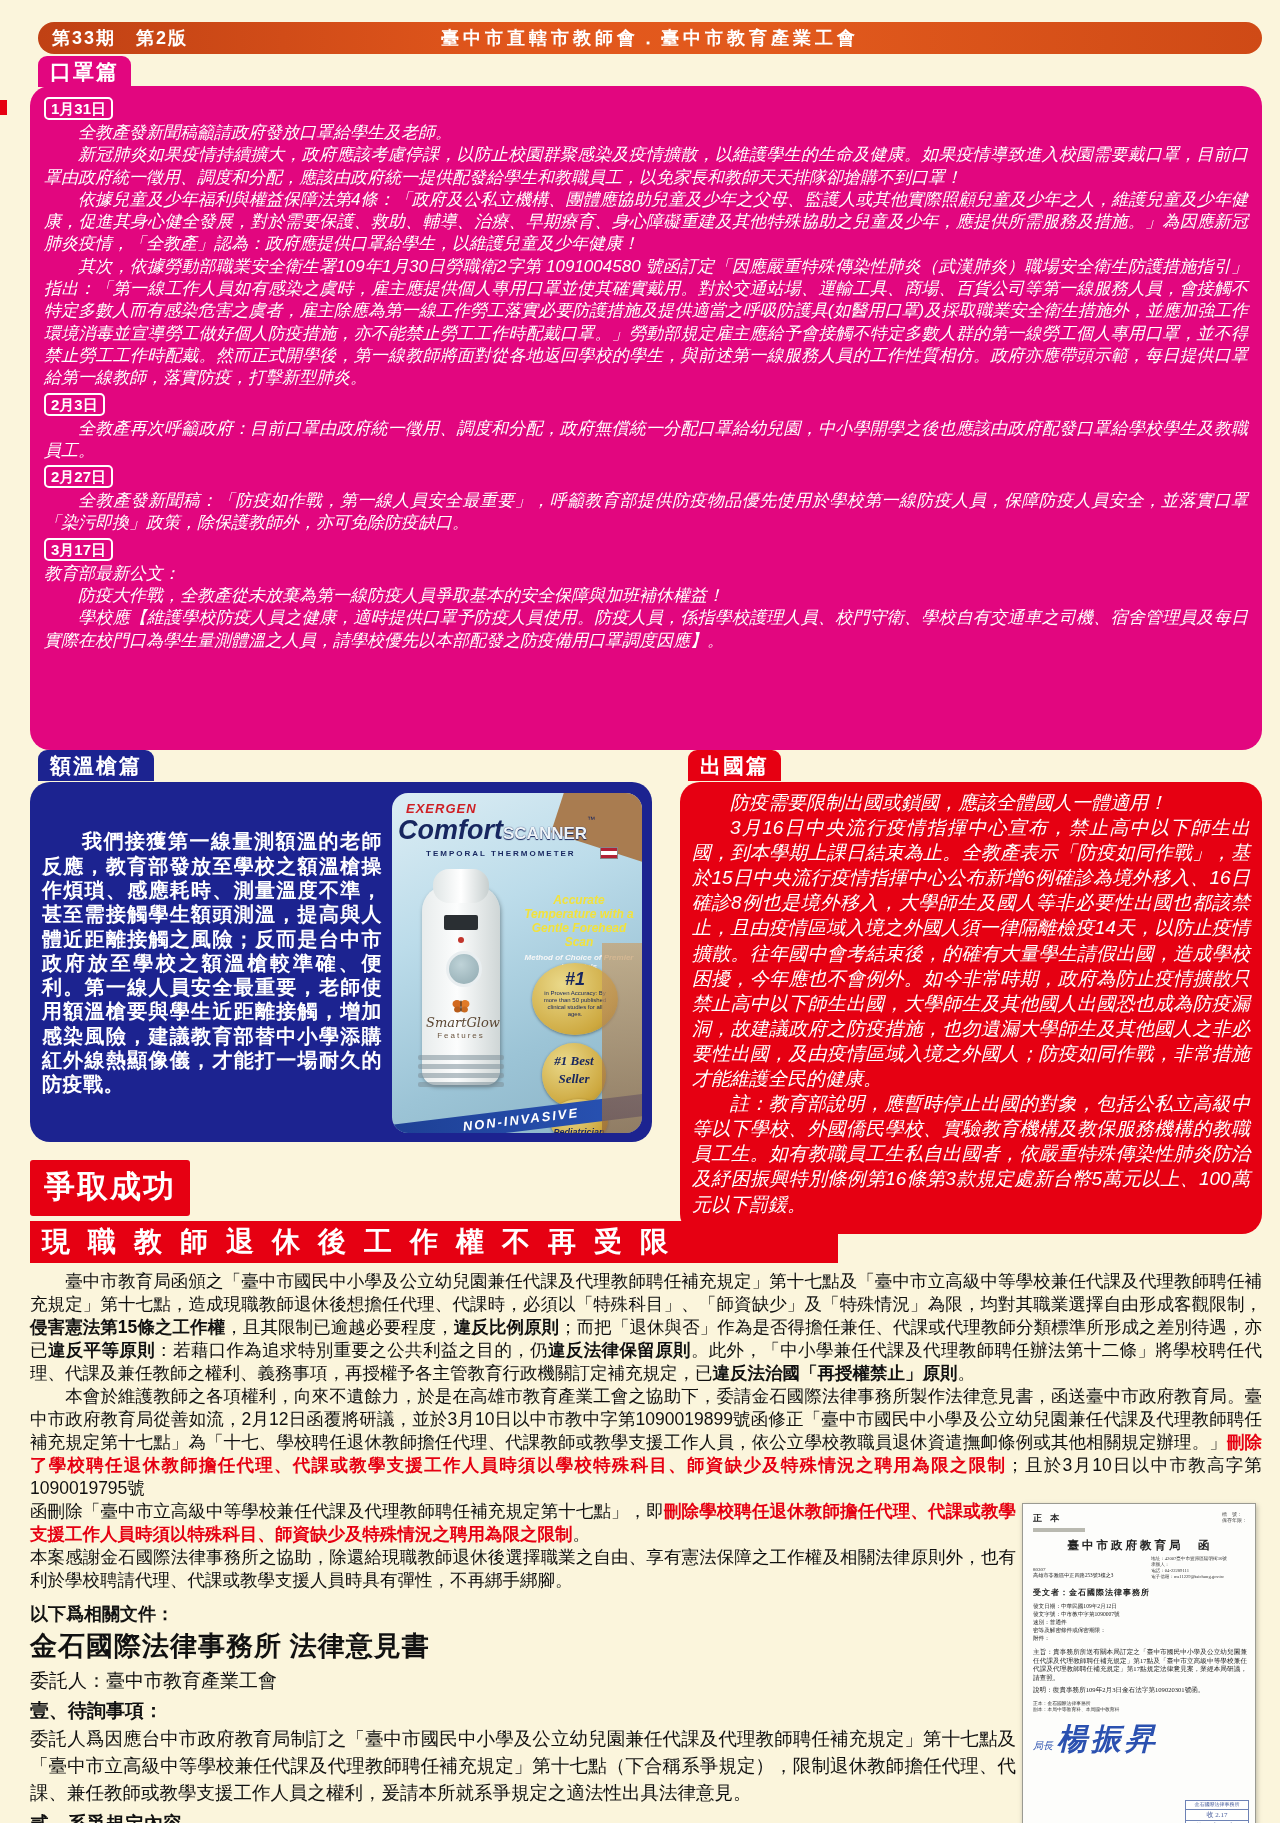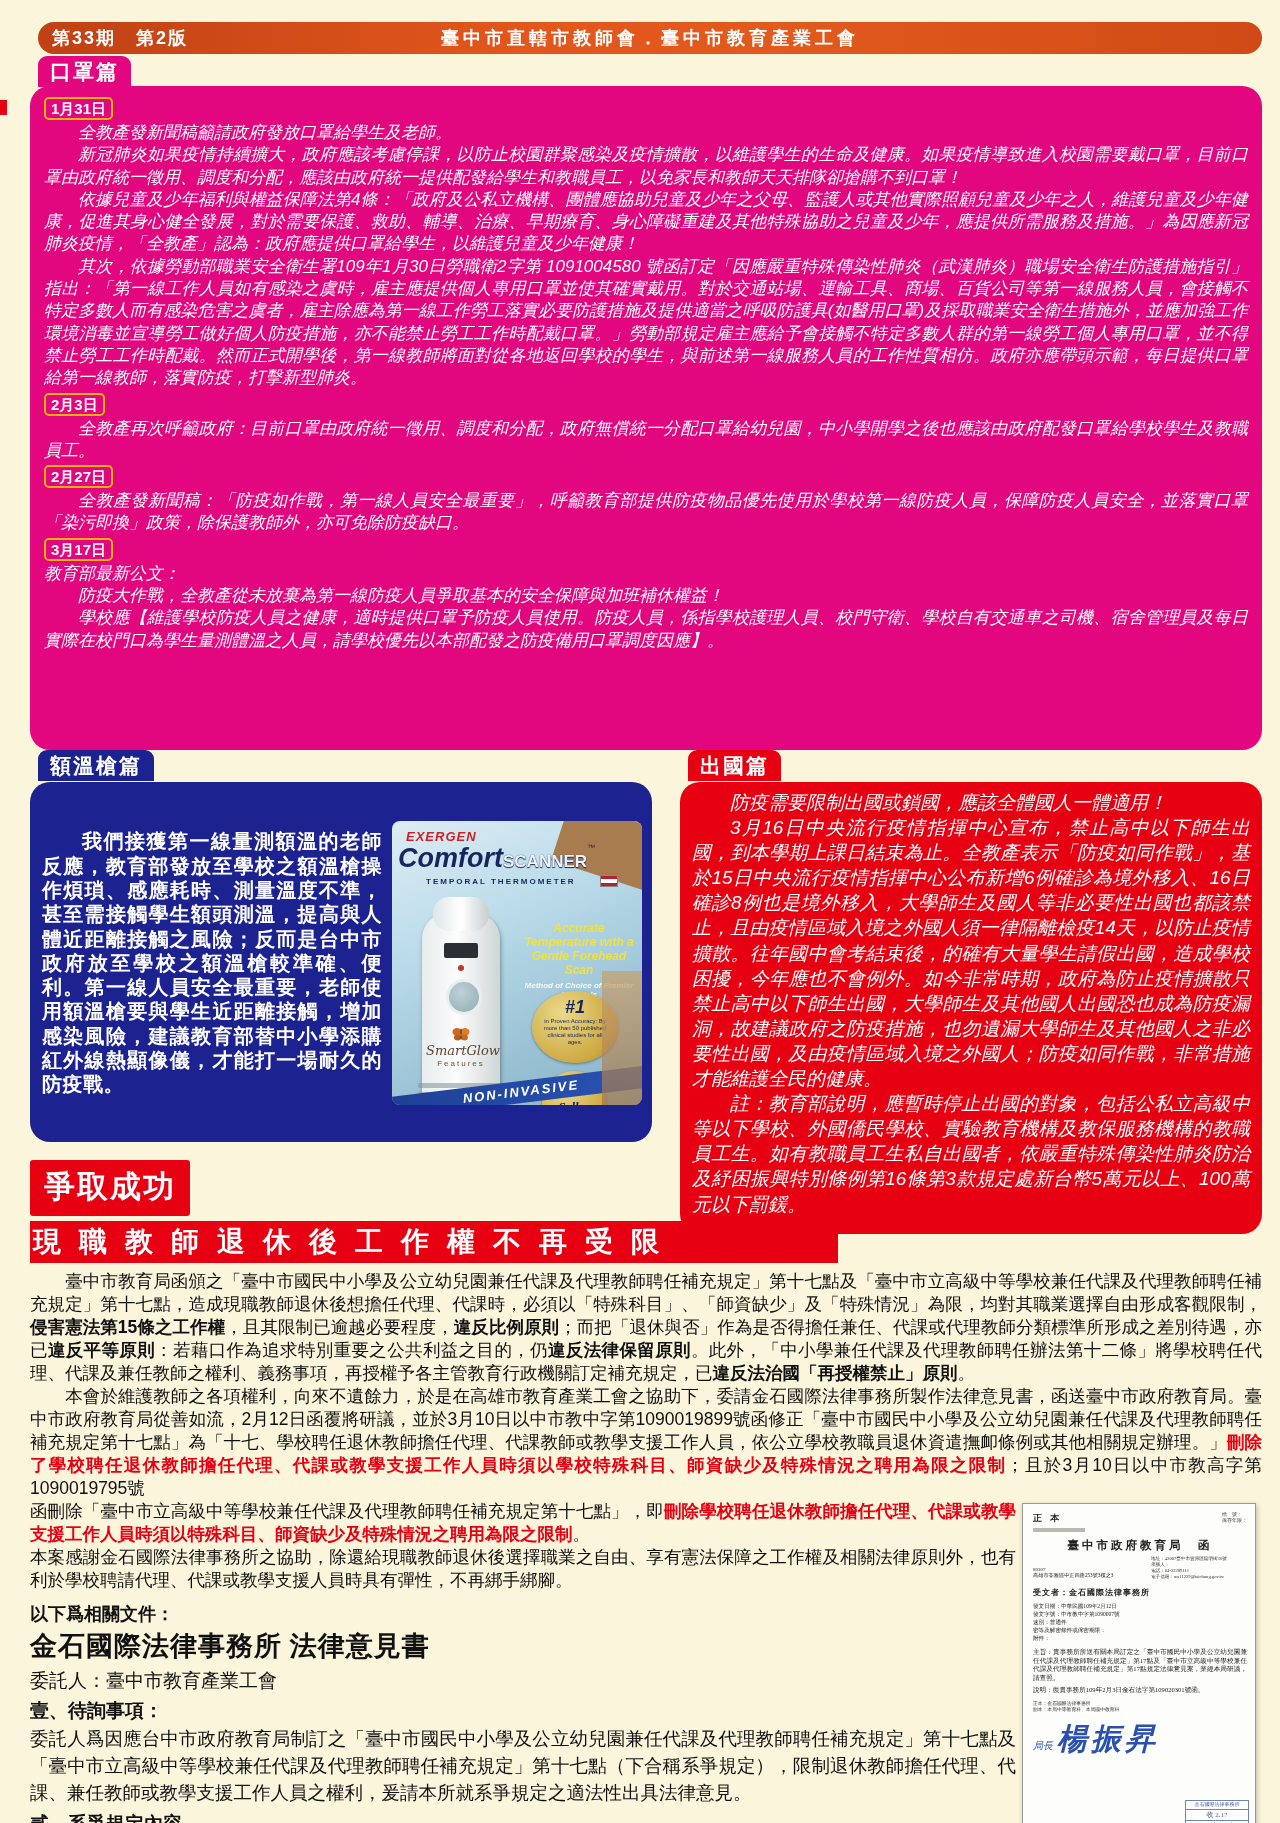--- a/index.html
+++ b/index.html
@@ -21,32 +21,32 @@
   
   .tab{position:absolute;color:#fff;font-weight:bold;font-size:21px;line-height:30px;
     padding:1px 12px 0 12px;border-radius:9px 9px 0 0;letter-spacing:2px;}
   .panel-body{position:absolute;border-radius:20px;box-sizing:border-box;}
 
   
   .mask-tab{left:38px;top:56px;background:var(--mask);}
   .mask-body{left:30px;top:86px;width:1232px;height:664px;background:var(--mask);padding:8px 14px 8px 14px;}
   .wpara{color:#fff;font-size:17px;line-height:22.3px;margin:0;text-align:justify;font-style:italic;}
   .indent{text-indent:2em;}
-  .date-badge{display:inline-block;border:2px solid #eab308;border-radius:5px;color:#fff;
+  .date-badge{display:inline-block;border:2px solid #ffffff;border-radius:5px;color:#fff;
     font-size:15px;font-weight:bold;line-height:19px;padding:0 5px;margin:3px 0 2px 0;}
 
   
   .thermo-tab{left:38px;top:750px;background:var(--thermo);}
   .thermo-body{left:30px;top:782px;width:622px;height:360px;background:var(--thermo);
     padding:10px 10px 8px 12px;display:flex;gap:10px;align-items:center;}
   .thermo-text{width:340px;color:#fff;font-size:20px;line-height:24.3px;text-align:justify;
     font-weight:bold;letter-spacing:0.5px;}
 
   
-  .product{position:relative;width:250px;height:284px;border-radius:8px;overflow:hidden;
+  .product{position:relative;width:250px;height:340px;border-radius:16px;overflow:hidden;
     background:linear-gradient(155deg,#dcedf4 0%,#bcdcea 35%,#9cc4d6 70%,#8ab3c6 100%);flex:none;}
   .product::before{content:"";position:absolute;right:-40px;top:-30px;width:120px;height:90px;
     background:#a97c50;transform:rotate(18deg);}
   .product::after{content:"";position:absolute;right:-30px;top:150px;width:70px;height:220px;
     background:linear-gradient(180deg,#c9a06b,#8a5c33);opacity:.7;}
   .p-brand{position:absolute;left:14px;top:8px;color:#cf1f24;font-style:italic;font-weight:bold;font-size:13px;letter-spacing:1px;}
   .p-name{position:absolute;left:6px;top:22px;white-space:nowrap;}
   .p-name .n1{font-size:27px;font-weight:bold;font-style:italic;color:#17265f;}
   .p-name .n2{font-size:17px;font-weight:bold;color:#eef4f8;text-shadow:0 0 1px #17265f,0 1px 1px #17265f;}
   .p-name .tm{font-size:8px;color:#17265f;vertical-align:top;}
@@ -86,21 +86,21 @@
   
   .abroad-tab{left:688px;top:750px;background:var(--abroad);}
   .abroad-body{left:680px;top:782px;width:582px;height:452px;background:var(--abroad);padding:8px 12px;}
   .abroad-body .wpara{font-size:19px;line-height:25.1px;}
 
   
   .success-badge{position:absolute;left:30px;top:1160px;background:var(--red);color:#fff;
     font-size:31px;font-weight:bold;padding:6px 14px 8px 14px;letter-spacing:2px;border-radius:3px;}
   .headline{position:absolute;left:30px;top:1221px;width:808px;height:42px;background:var(--red);
     color:#fff;font-family:"DejaVu Serif",serif;font-weight:bold;font-size:28px;line-height:42px;
-    letter-spacing:18px;padding-left:3px;box-sizing:border-box;white-space:nowrap;}
+    letter-spacing:18px;padding-left:12px;box-sizing:border-box;white-space:nowrap;}
 
   .main-text{position:absolute;left:30px;top:1270px;width:1232px;color:var(--ink);}
   .bpara{font-size:17.5px;line-height:23px;margin:0;text-align:justify;}
   .seg-n{}
   .seg-b{font-weight:bold;}
   .seg-r{font-weight:bold;color:var(--red);}
 
   .cols{display:flex;margin-top:0;}
   .col-left{width:986px;}
   .col-right{width:246px;padding-left:6px;box-sizing:border-box;}

